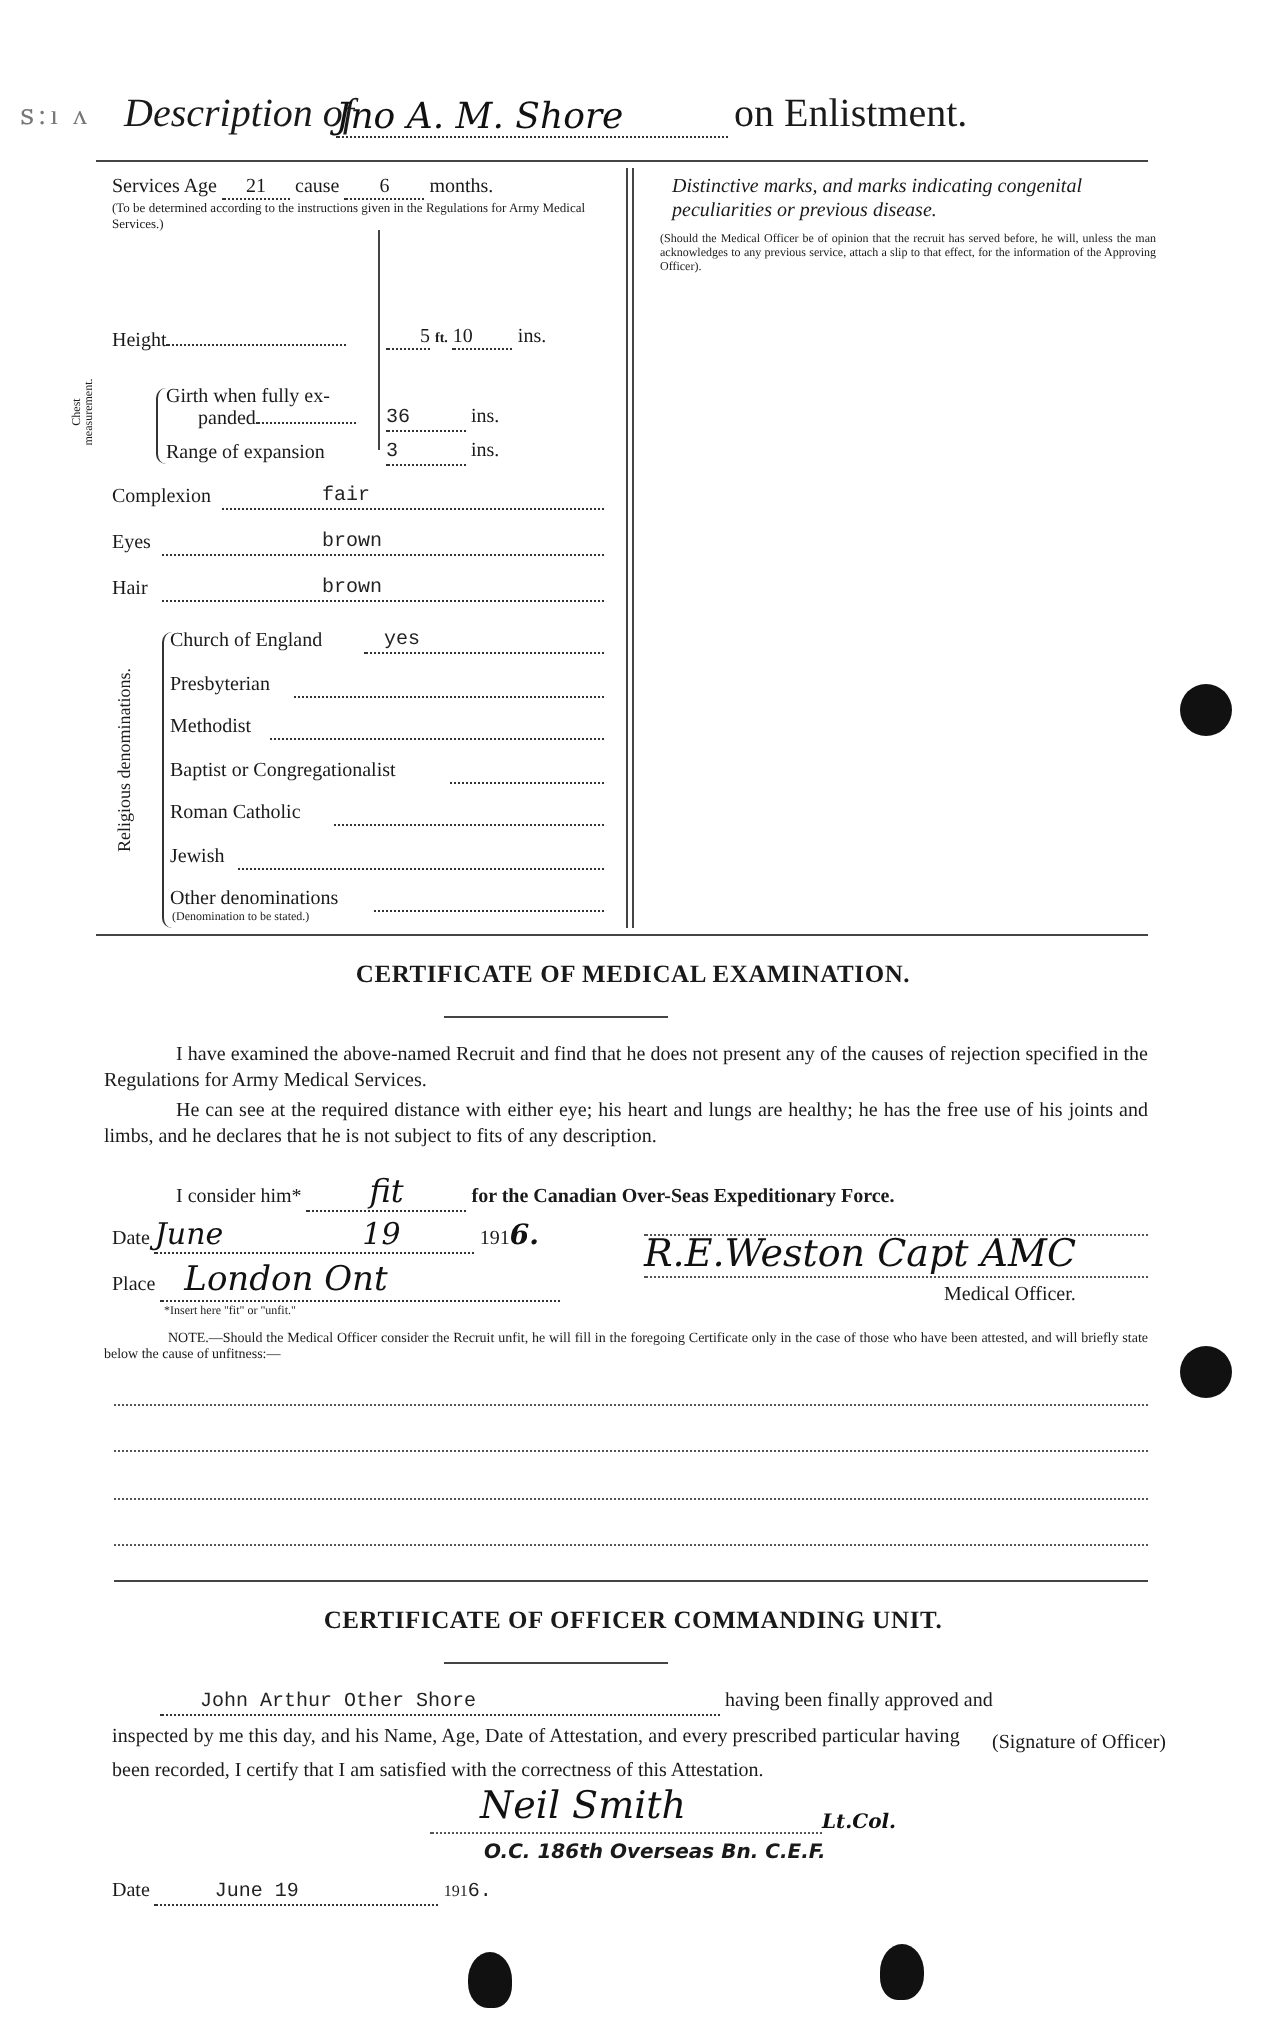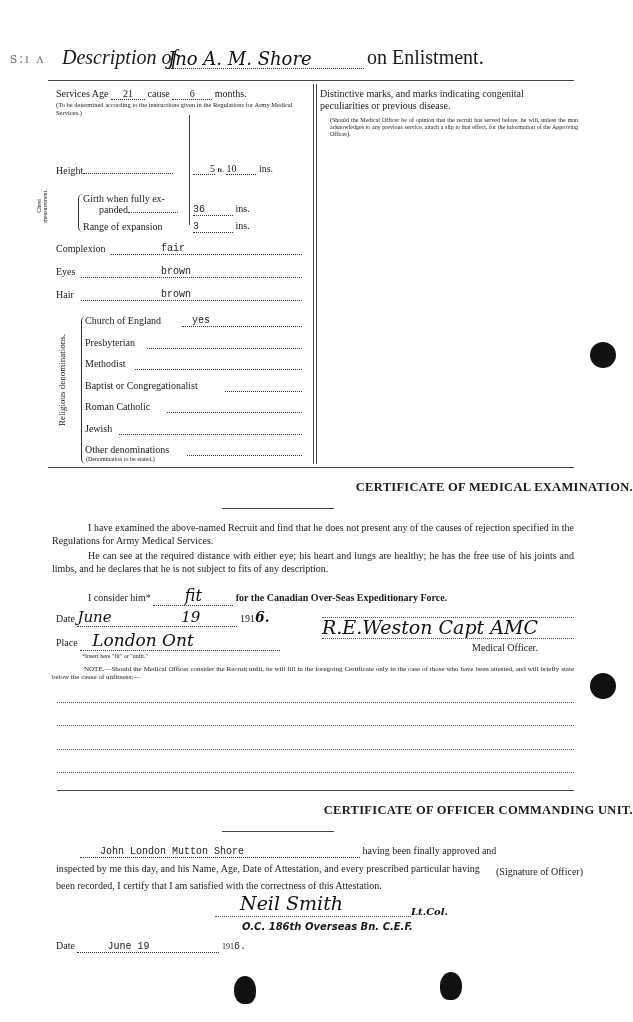--- a/index.html
+++ b/index.html
@@ -8,21 +8,21 @@
   .abs { position:absolute; }
   .dots { border-bottom:1px dotted #333; }
   .typed { font-family:"Liberation Mono", "DejaVu Sans Mono", monospace; color:#222; }
   .hand { font-family:"DejaVu Serif", serif; font-style:italic; color:#111; }
   .small { font-size:7px; line-height:8px; }
   .label { font-size:10px; }
   .hole { position:absolute; border-radius:50%; background:#111; }
   .rule { position:absolute; height:0; border-top:1.5px solid #444; }
   .vline { position:absolute; width:0; border-left:1px solid #444; }
   .dotline { position:absolute; height:0; border-top:1px dotted #555; }
-  .center { text-align:right; }
+  .center { text-align:center; }
   .heading { font-weight:bold; font-size:12.5px; letter-spacing:0.3px; }
   .para { font-size:10px; line-height:12.5px; text-align:justify; }
 </style>
 </head>
 <body>
 
 <div class="abs" style="left:10px;top:50px;font-size:14px;color:#777;letter-spacing:2px;">ꜱ:ı ʌ</div>
 <div class="abs" style="left:62px;top:46px;font-size:20px;font-style:italic;">
   <span>Description of</span>
 </div>
@@ -113,21 +113,21 @@
 <div class="abs label" style="left:85px;top:423px;width:217px;">
   <span>Jewish</span>
   <span class="dots" style="position:absolute;left:34px;width:183px;height:11px;"></span>
 </div>
 <div class="abs label" style="left:85px;top:444px;width:217px;">
   <span>Other denominations</span>
   <span class="dots" style="position:absolute;left:102px;width:115px;height:11px;"></span>
 </div>
 <div class="abs" style="left:86px;top:456px;font-size:6px;">(Denomination to be stated.)</div>
 
-<div class="abs" style="left:320px;top:88px;width:250px;font-size:10px;line-height:12px;">Distinctive marks, and marks indicating congenital peculiarities or previous disease.</div>
+<div class="abs" style="left:336px;top:88px;width:250px;font-size:10px;line-height:12px;font-style:italic;">Distinctive marks, and marks indicating congenital peculiarities or previous disease.</div>
 <div class="abs" style="left:330px;top:117px;width:248px;font-size:6px;line-height:7px;text-align:justify;">(Should the Medical Officer be of opinion that the recruit has served before, he will, unless the man acknowledges to any previous service, attach a slip to that effect, for the information of the Approving Officer).</div>
 
 <div class="rule" style="left:48px;top:467px;width:526px;"></div>
 
 <div class="abs heading center" style="left:0;top:480px;width:633px;">CERTIFICATE OF MEDICAL EXAMINATION.</div>
 <div class="rule" style="left:222px;top:508px;width:112px;border-top-width:1px;"></div>
 
 <div class="abs para" style="left:52px;top:522px;width:522px;">
   <span style="display:inline-block;width:36px;"></span><span>I have examined the above-named Recruit and find that he does not present any of the causes of rejection specified in the Regulations for Army Medical Services.</span>
 </div>
@@ -170,21 +170,21 @@
 <div class="dotline" style="left:57px;top:725px;width:517px;"></div>
 <div class="dotline" style="left:57px;top:749px;width:517px;"></div>
 <div class="dotline" style="left:57px;top:772px;width:517px;"></div>
 
 <div class="rule" style="left:57px;top:790px;width:517px;"></div>
 
 <div class="abs heading center" style="left:0;top:803px;width:633px;">CERTIFICATE OF OFFICER COMMANDING UNIT.</div>
 <div class="rule" style="left:222px;top:831px;width:112px;border-top-width:1px;"></div>
 
 <div class="abs label" style="left:80px;top:845px;width:496px;">
-  <span class="dots typed" style="display:inline-block;width:280px;padding-left:20px;box-sizing:border-box;">John London Mutton Shore</span>
+  <span class="dots typed" style="display:inline-block;width:280px;padding-left:20px;box-sizing:border-box;">John Arthur Other Shore</span>
   <span>having been finally approved and</span>
 </div>
 <div class="abs label" style="left:56px;top:863px;width:522px;letter-spacing:0.05px;">inspected by me this day, and his Name, Age, Date of Attestation, and every prescribed particular having</div>
 <div class="abs label" style="left:56px;top:880px;width:522px;">been recorded, I certify that I am satisfied with the correctness of this Attestation.</div>
 
 <div class="abs hand" style="left:240px;top:892px;font-size:19px;">Neil Smith</div>
 <div class="dotline" style="left:215px;top:916px;width:196px;"></div>
 <div class="abs hand" style="left:411px;top:906px;font-size:10px;font-weight:bold;">Lt.Col.</div>
 <div class="abs label" style="left:455px;top:866px;margin-left:41px;">(Signature of Officer)</div>
 <div class="abs" style="left:242px;top:921px;font-family:'DejaVu Sans', sans-serif;font-size:10px;font-weight:bold;font-style:italic;">O.C. 186th Overseas Bn. C.E.F.</div>

